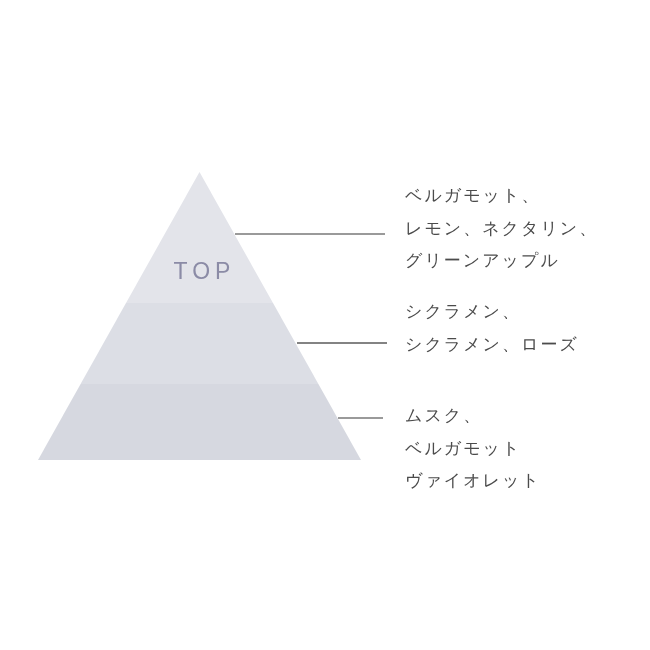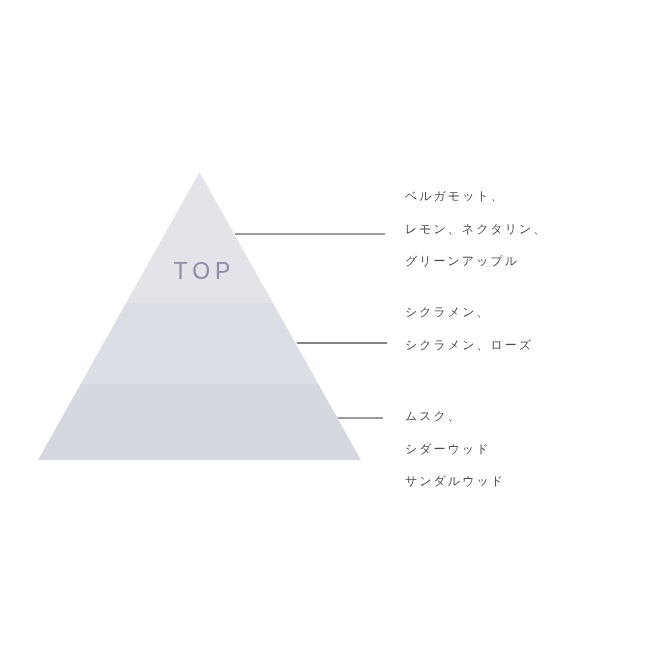--- a/index.html
+++ b/index.html
@@ -26,21 +26,21 @@
     font-size: 23px;
     font-weight: 400;
     letter-spacing: 5px;
     text-indent: 5px;
     white-space: nowrap;
   }
   .notes-block {
     position: absolute;
     left: 405px;
     width: 230px;
-    font-size: 12px;
+    font-size: 17px;
     letter-spacing: 2px;
     line-height: 32.5px;
     white-space: nowrap;
   }
 </style>
 </head>
 <body>
 
 <div class="canvas" style="background: rgb(255, 255, 255);">
 
@@ -62,17 +62,17 @@
     <div>グリーンアップル</div>
   </div>
 
   <div class="notes-block" style="top: 296px; color: rgb(75, 75, 75);">
     <div>シクラメン、</div>
     <div>シクラメン、ローズ</div>
   </div>
 
   <div class="notes-block" style="top: 400px; color: rgb(75, 75, 75);">
     <div>ムスク、</div>
-    <div>シダーウッド</div>
-    <div>サンダルウッド</div>
+    <div>ベルガモット</div>
+    <div>ヴァイオレット</div>
   </div>
 
 </div>
 
 </body></html>

